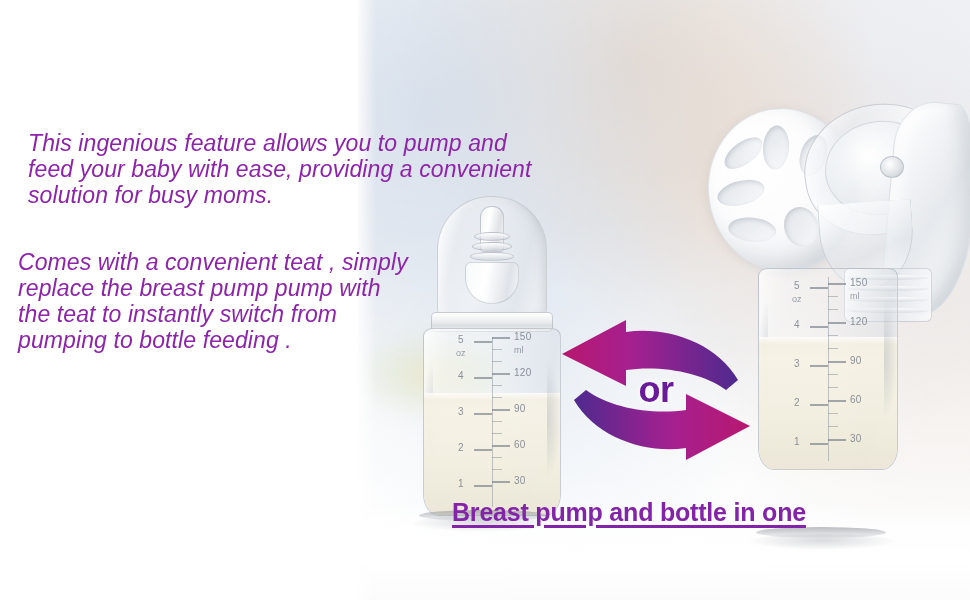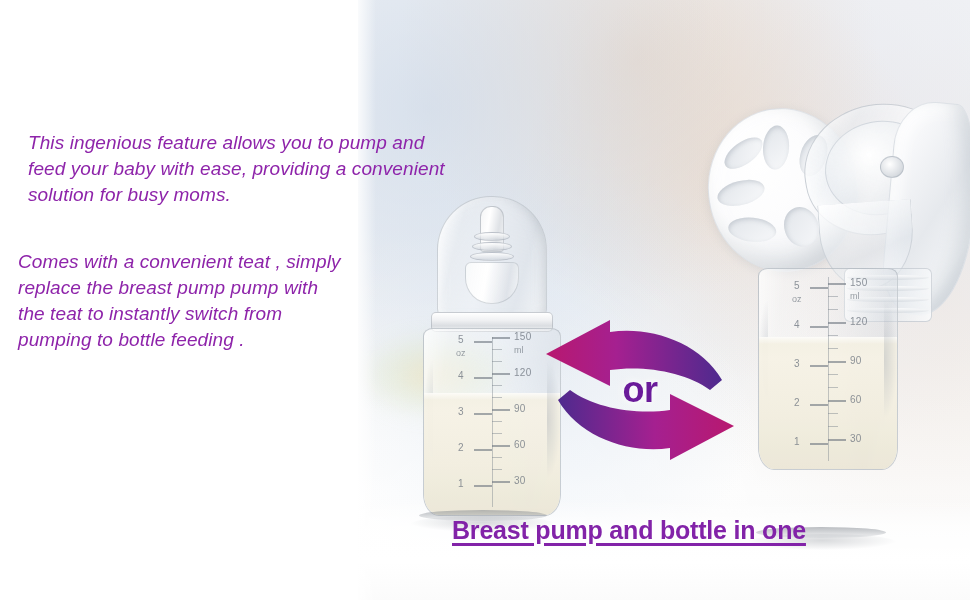--- a/index.html
+++ b/index.html
@@ -45,44 +45,44 @@
     position:absolute;left:355px;top:500px;width:615px;height:100px;
     background:linear-gradient(180deg,rgba(255,255,255,.0) 0%,rgba(255,255,255,.75) 26%,#ffffff 62%,#fbfbfb 100%);
   }
 
   
   .copy-panel{position:absolute;left:0;top:0;width:358px;height:600px;background:#ffffff;}
   .para{
     position:absolute;
     color:#8e24aa;
     font-style:italic;
-    font-size:19px;
+    font-size:23px;
     line-height:26px;
     letter-spacing:.1px;
     white-space:pre-line;
     font-family:"Liberation Sans", sans-serif;
   }
   #para1{left:28px;top:130px;width:520px;}
   #para2{left:18px;top:249px;width:420px;}
 
   
   .headline{
-    position:absolute;left:452px;top:516px;
+    position:absolute;left:452px;top:498px;
     color:#8223a8;
     font-weight:bold;
     font-size:25px;
     letter-spacing:-.2px;
     text-decoration:underline;
     text-underline-offset:4px;
     text-decoration-thickness:2.5px;
     white-space:nowrap;
   }
 
   
-  .or-wrap{position:absolute;left:540px;top:320px;width:200px;height:140px;}
+  .or-wrap{position:absolute;left:556px;top:320px;width:200px;height:140px;}
   .or-wrap svg{display:block;}
   .or-text{
     position:absolute;left:0;top:0;width:200px;height:140px;
     display:flex;align-items:center;justify-content:center;
     color:#6a1b9a;font-weight:bold;font-size:36px;letter-spacing:-.5px;
     text-shadow:0 0 6px rgba(255,255,255,.85), 0 0 14px rgba(255,255,255,.7);
   }
 
   
   .bottle-left{position:absolute;left:415px;top:196px;width:152px;height:320px;}

